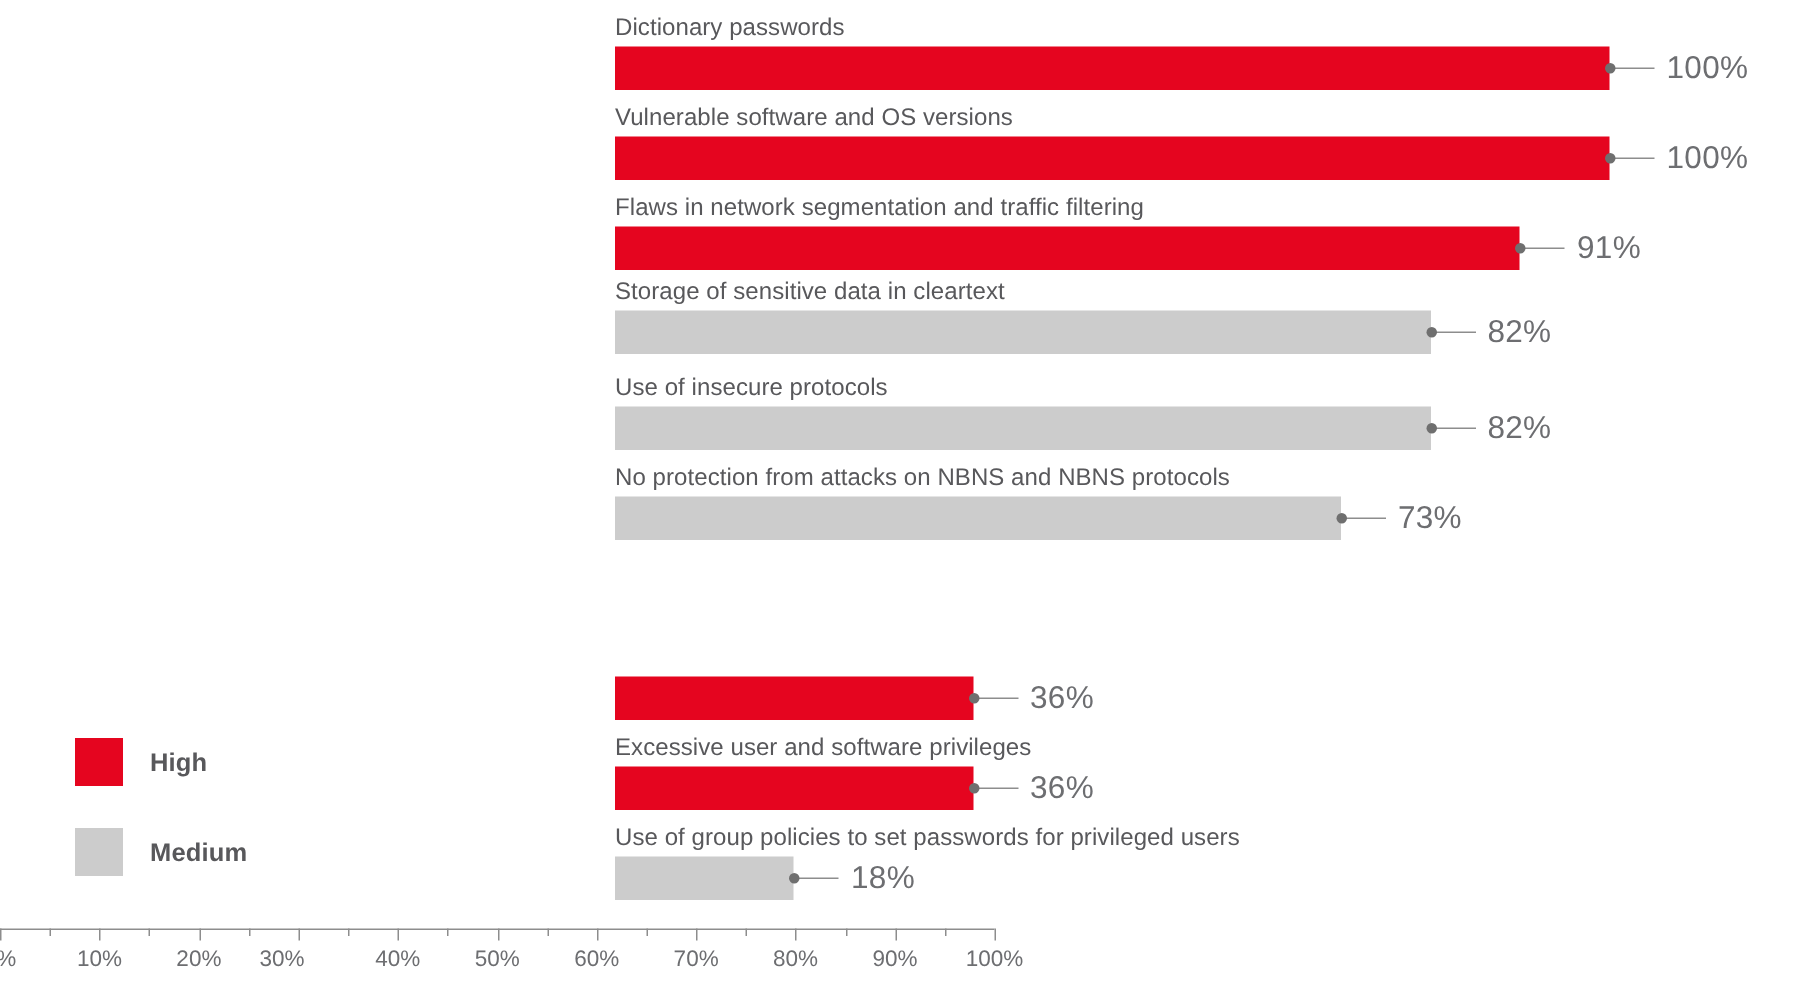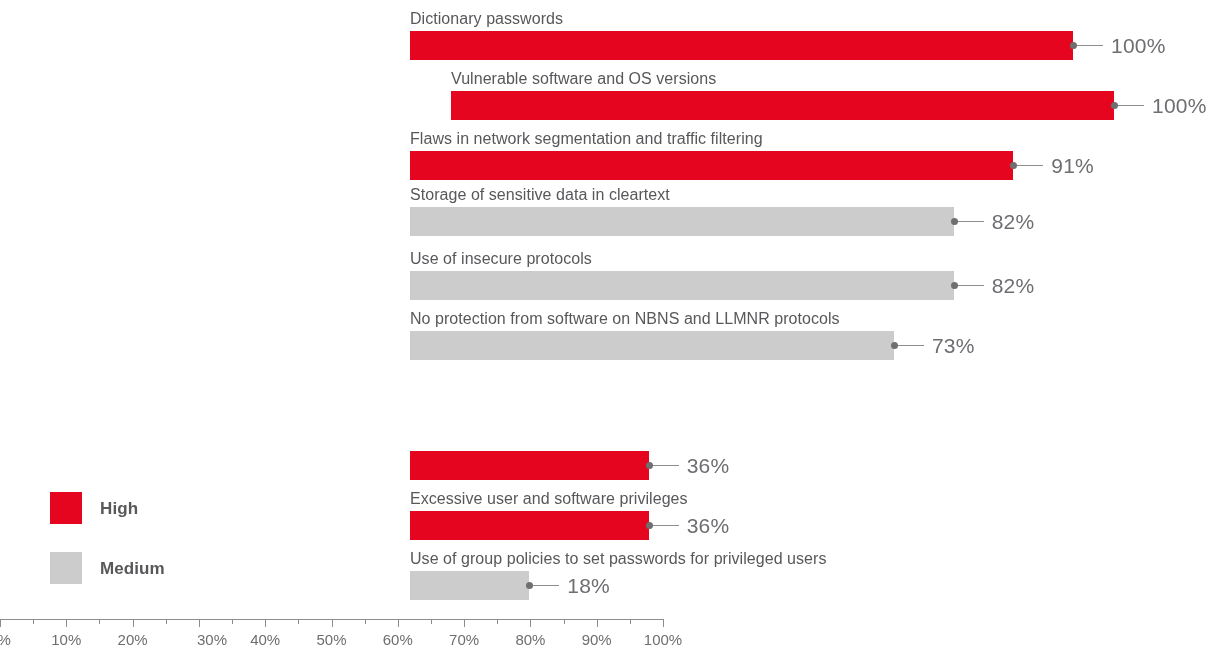--- a/index.html
+++ b/index.html
@@ -79,21 +79,21 @@
   <div class="plot">
       <div class="row" style="top: 8px;">
         <div class="cat-label">Dictionary passwords</div>
         <div class="bar-wrap">
           <div class="bar" style="width: 663px; background: rgb(229, 5, 31);"></div>
           <div class="leader" style="left: 663px;"></div>
           <div class="dot" style="left: 663px;"></div>
           <div class="val-label" style="left: 701px;">100%</div>
         </div>
       </div>
-      <div class="row" style="top: 68px; margin-left: 41px;">
+      <div class="row" style="top: 68px;">
         <div class="cat-label">Vulnerable software and OS versions</div>
         <div class="bar-wrap">
           <div class="bar" style="width: 663px; background: rgb(229, 5, 31);"></div>
           <div class="leader" style="left: 663px;"></div>
           <div class="dot" style="left: 663px;"></div>
           <div class="val-label" style="left: 701px;">100%</div>
         </div>
       </div>
       <div class="row" style="top: 128px;">
         <div class="cat-label">Flaws in network segmentation and traffic filtering</div>
@@ -116,21 +116,21 @@
       <div class="row" style="top: 248px;">
         <div class="cat-label">Use of insecure protocols</div>
         <div class="bar-wrap">
           <div class="bar" style="width: 543.66px; background: rgb(204, 204, 204);"></div>
           <div class="leader" style="left: 543.66px;"></div>
           <div class="dot" style="left: 543.66px;"></div>
           <div class="val-label" style="left: 581.66px;">82%</div>
         </div>
       </div>
       <div class="row" style="top: 308px;">
-        <div class="cat-label">No protection from software on NBNS and LLMNR protocols</div>
+        <div class="cat-label">No protection from attacks on NBNS and NBNS protocols</div>
         <div class="bar-wrap">
           <div class="bar" style="width: 483.99px; background: rgb(204, 204, 204);"></div>
           <div class="leader" style="left: 483.99px;"></div>
           <div class="dot" style="left: 483.99px;"></div>
           <div class="val-label" style="left: 521.99px;">73%</div>
         </div>
       </div>
       <div class="row" style="top: 428px;">
         <div class="bar-wrap">
           <div class="bar" style="width: 238.68px; background: rgb(229, 5, 31);"></div>
@@ -161,21 +161,21 @@
 
   <div class="axis">
     <div class="axis-line"></div>
   <div class="tick major" style="left: 0px;"></div>
       <div class="tick-label" style="left: 0px;">0%</div>
       <div class="tick major" style="left: 66.3px;"></div>
       <div class="tick-label" style="left: 66.3px;">10%</div>
       <div class="tick major" style="left: 132.6px;"></div>
       <div class="tick-label" style="left: 132.6px;">20%</div>
       <div class="tick major" style="left: 198.9px;"></div>
-      <div class="tick-label" style="left: 212px;">30%</div>
+      <div class="tick-label" style="left: 188px;">30%</div>
       <div class="tick major" style="left: 265.2px;"></div>
       <div class="tick-label" style="left: 265.2px;">40%</div>
       <div class="tick major" style="left: 331.5px;"></div>
       <div class="tick-label" style="left: 331.5px;">50%</div>
       <div class="tick major" style="left: 397.8px;"></div>
       <div class="tick-label" style="left: 397.8px;">60%</div>
       <div class="tick major" style="left: 464.1px;"></div>
       <div class="tick-label" style="left: 464.1px;">70%</div>
       <div class="tick major" style="left: 530.4px;"></div>
       <div class="tick-label" style="left: 530.4px;">80%</div>

